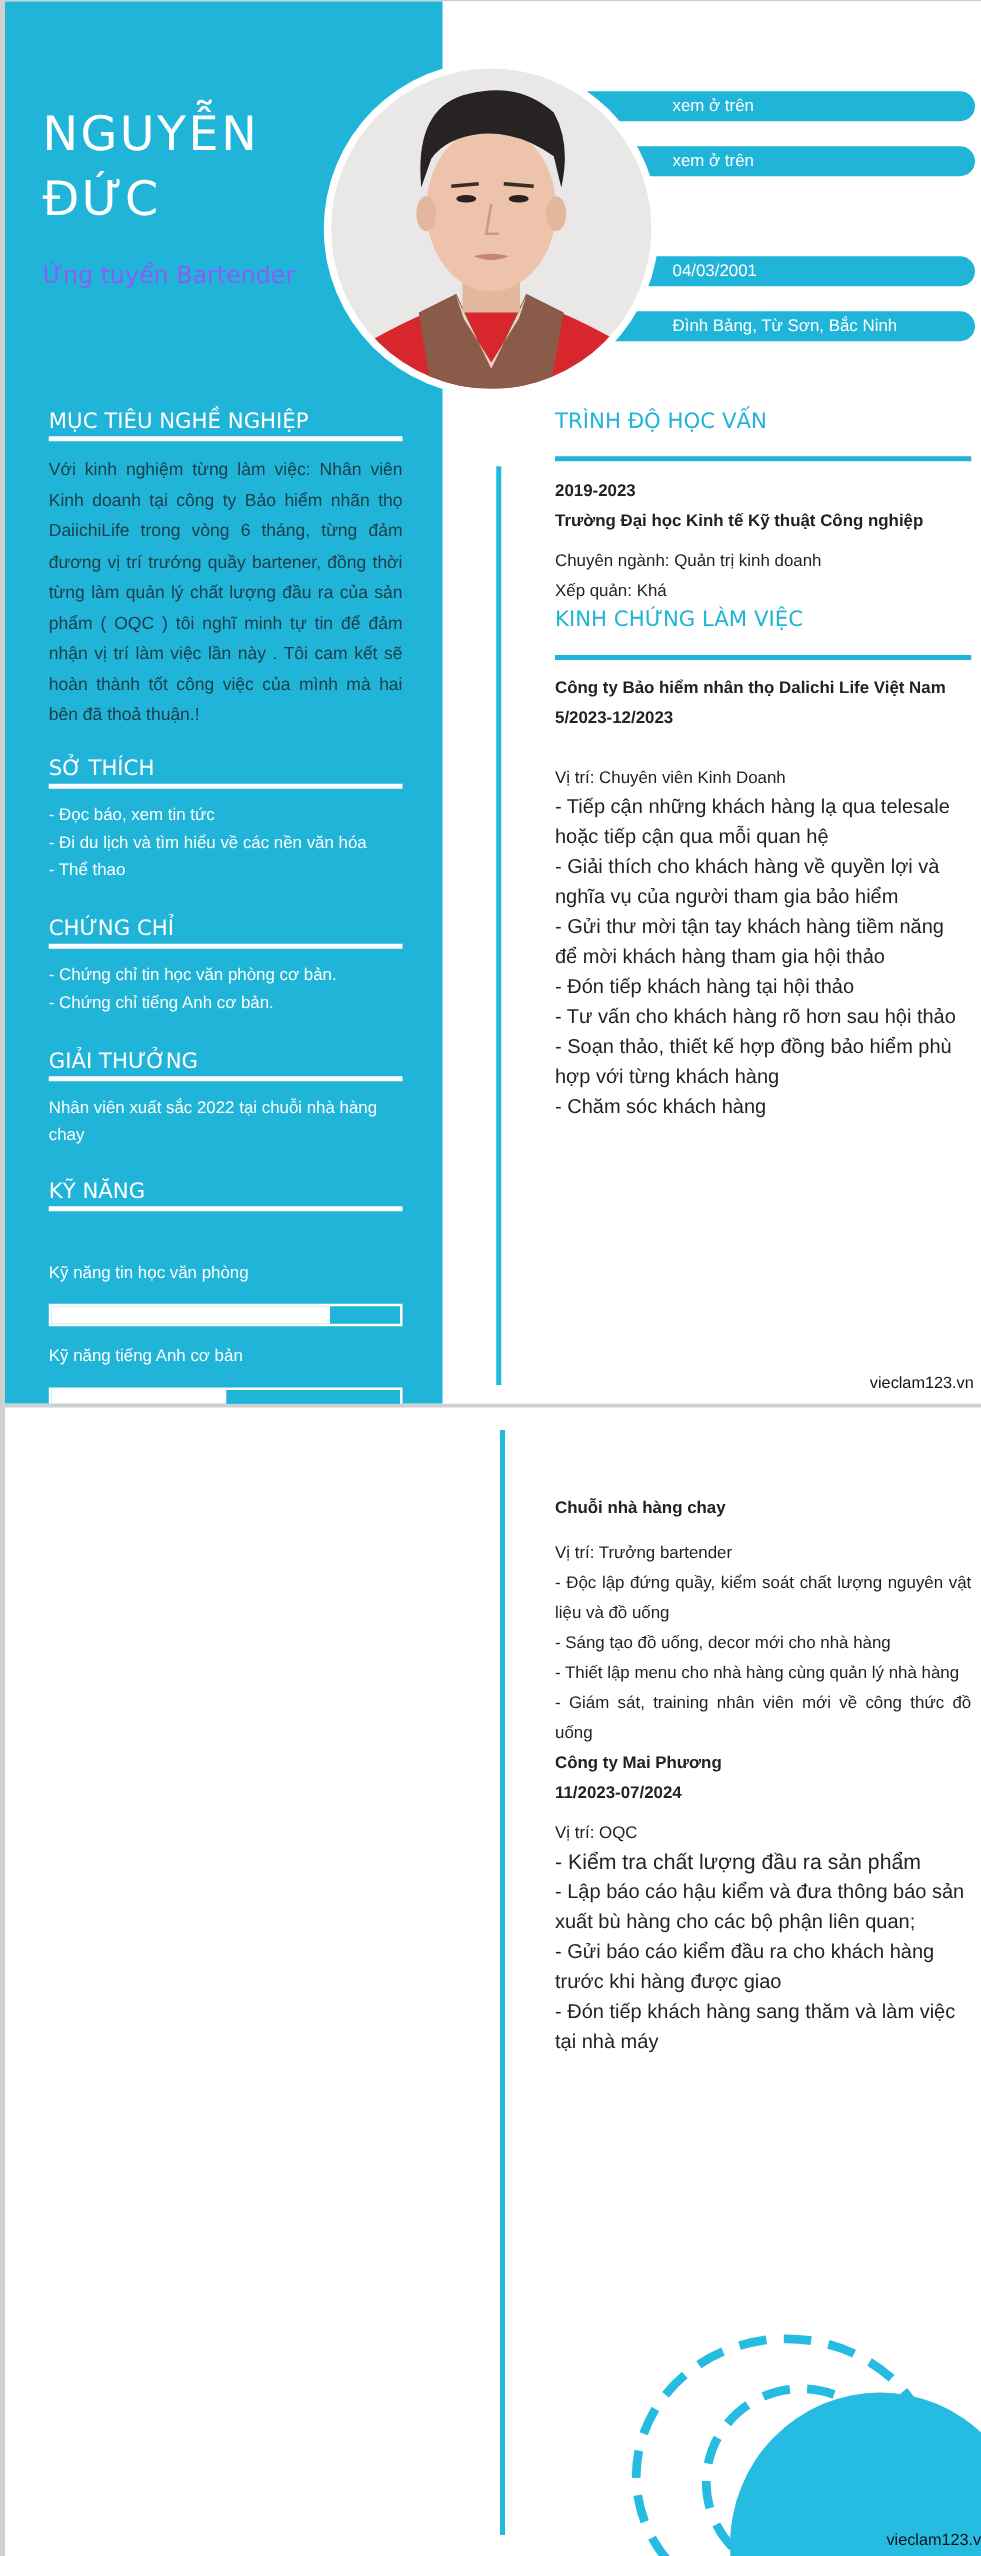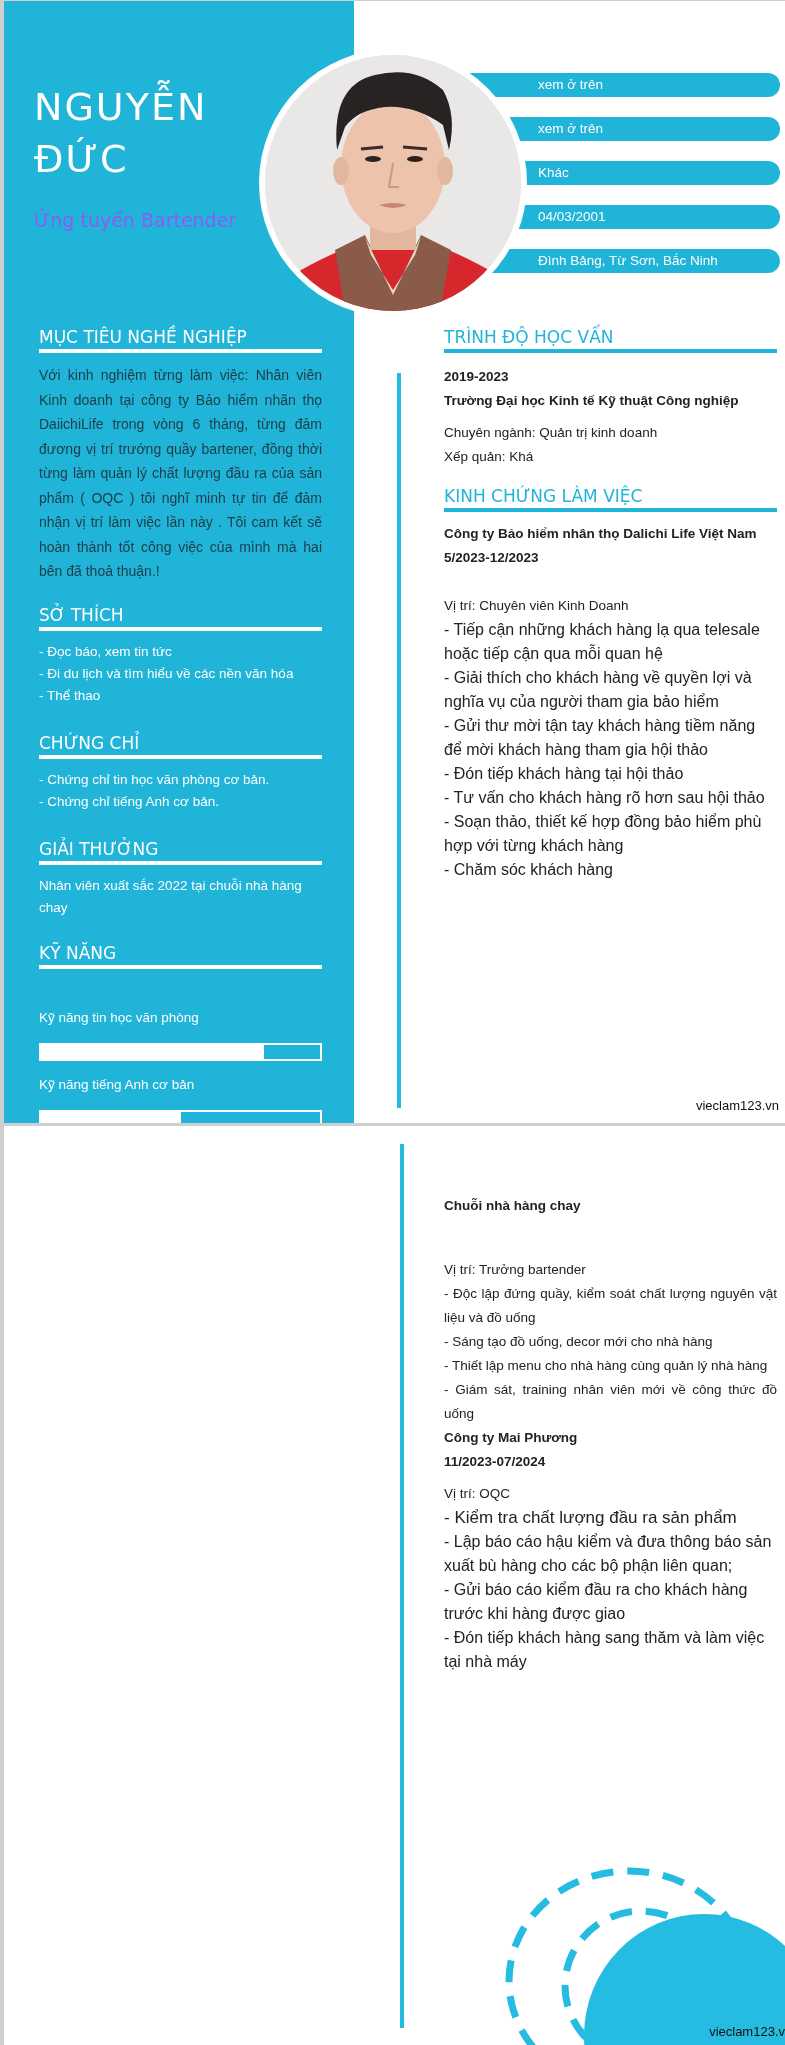--- a/index.html
+++ b/index.html
@@ -25,21 +25,21 @@
   .side-body { font-size: 13.5px; line-height: 22px; margin-top: 10px; color: #fff; }
   .objective { color: #1d3d48; text-align: justify; line-height: 24.5px; font-size: 14px; }
 
   .skill-label { font-size: 13.5px; color: #fff; }
   .skill-bar { position: relative; height: 18px; border: 2px solid #fff; background: #20b4d8; }
   .skill-fill { position: absolute; left: 0; top: 0; height: 100%; background: #fff; }
 
   .vline { position: absolute; width: 4px; background: #22bbde; }
 
   .main-sec { position: absolute; left: 440px; width: 333px; color: #222; }
-  .main-title { font-family: "DejaVu Sans", sans-serif; font-size: 17px; color: #20b4d8; padding-bottom: 2px; border-bottom: 4px solid #20b4d8; }
+  .main-title { font-family: "DejaVu Sans", sans-serif; font-size: 17px; color: #20b4d8; padding-bottom: 18px; border-bottom: 4px solid #20b4d8; }
   .bold { font-weight: bold; font-size: 13.5px; line-height: 24px; }
   .small { font-size: 13.5px; line-height: 24px; }
   .big { font-size: 16px; line-height: 24px; }
   .justify { text-align: justify; }
 
   .footer { position: absolute; right: 6px; font-size: 13px; color: #111; }
 
   .deco { position: absolute; left: 0; top: 0; }
 </style>
 </head>
@@ -80,23 +80,20 @@
         <path d="M114 150 Q128 146 142 150 Q128 156 114 150 Z" fill="#c98479"></path>
       </svg>
     </div>
   </div>
 
   <div class="info-bar" style="top:72px;">
     <span>xem ở trên</span>
   </div>
   <div class="info-bar" style="top:116px;">
     <span>xem ở trên</span>
-  </div>
-  <div class="info-bar" style="top:160px;">
-    <span>Khác</span>
   </div>
   <div class="info-bar" style="top:204px;">
     <span>04/03/2001</span>
   </div>
   <div class="info-bar" style="top:248px;">
     <span>Đình Bảng, Từ Sơn, Bắc Ninh</span>
   </div>
 
   <div class="side-sec" style="top:326px;">
     <div class="side-title">MỤC TIÊU NGHỀ NGHIỆP</div>
@@ -166,21 +163,21 @@
   </div>
 
   <div class="footer" style="top:1097px;">vieclam123.vn</div>
 </div>
 
 <div class="page" id="page2">
   <div class="vline" style="left:396px; top:18px; height:884px;"></div>
 
   <div class="main-sec" style="top:68px;">
     <div class="bold">Chuỗi nhà hàng chay</div>
-    <div class="small" style="margin-top:40px;">Vị trí: Trưởng bartender</div>
+    <div class="small" style="margin-top:12px;">Vị trí: Trưởng bartender</div>
     <div class="small justify">- Độc lập đứng quầy, kiểm soát chất lượng nguyên vật liệu và đồ uống</div>
     <div class="small justify">- Sáng tạo đồ uống, decor mới cho nhà hàng</div>
     <div class="small justify">- Thiết lập menu cho nhà hàng cùng quản lý nhà hàng</div>
     <div class="small justify">- Giám sát, training nhân viên mới về công thức đồ uống</div>
 
     <div class="bold">Công ty Mai Phương</div>
     <div class="bold">11/2023-07/2024</div>
     <div class="small" style="margin-top:8px;">Vị trí: OQC</div>
     <div class="small" style="font-size:17px;">- Kiểm tra chất lượng đầu ra sản phẩm</div>
     <div class="big">- Lập báo cáo hậu kiểm và đưa thông báo sản xuất bù hàng cho các bộ phận liên quan;</div>

